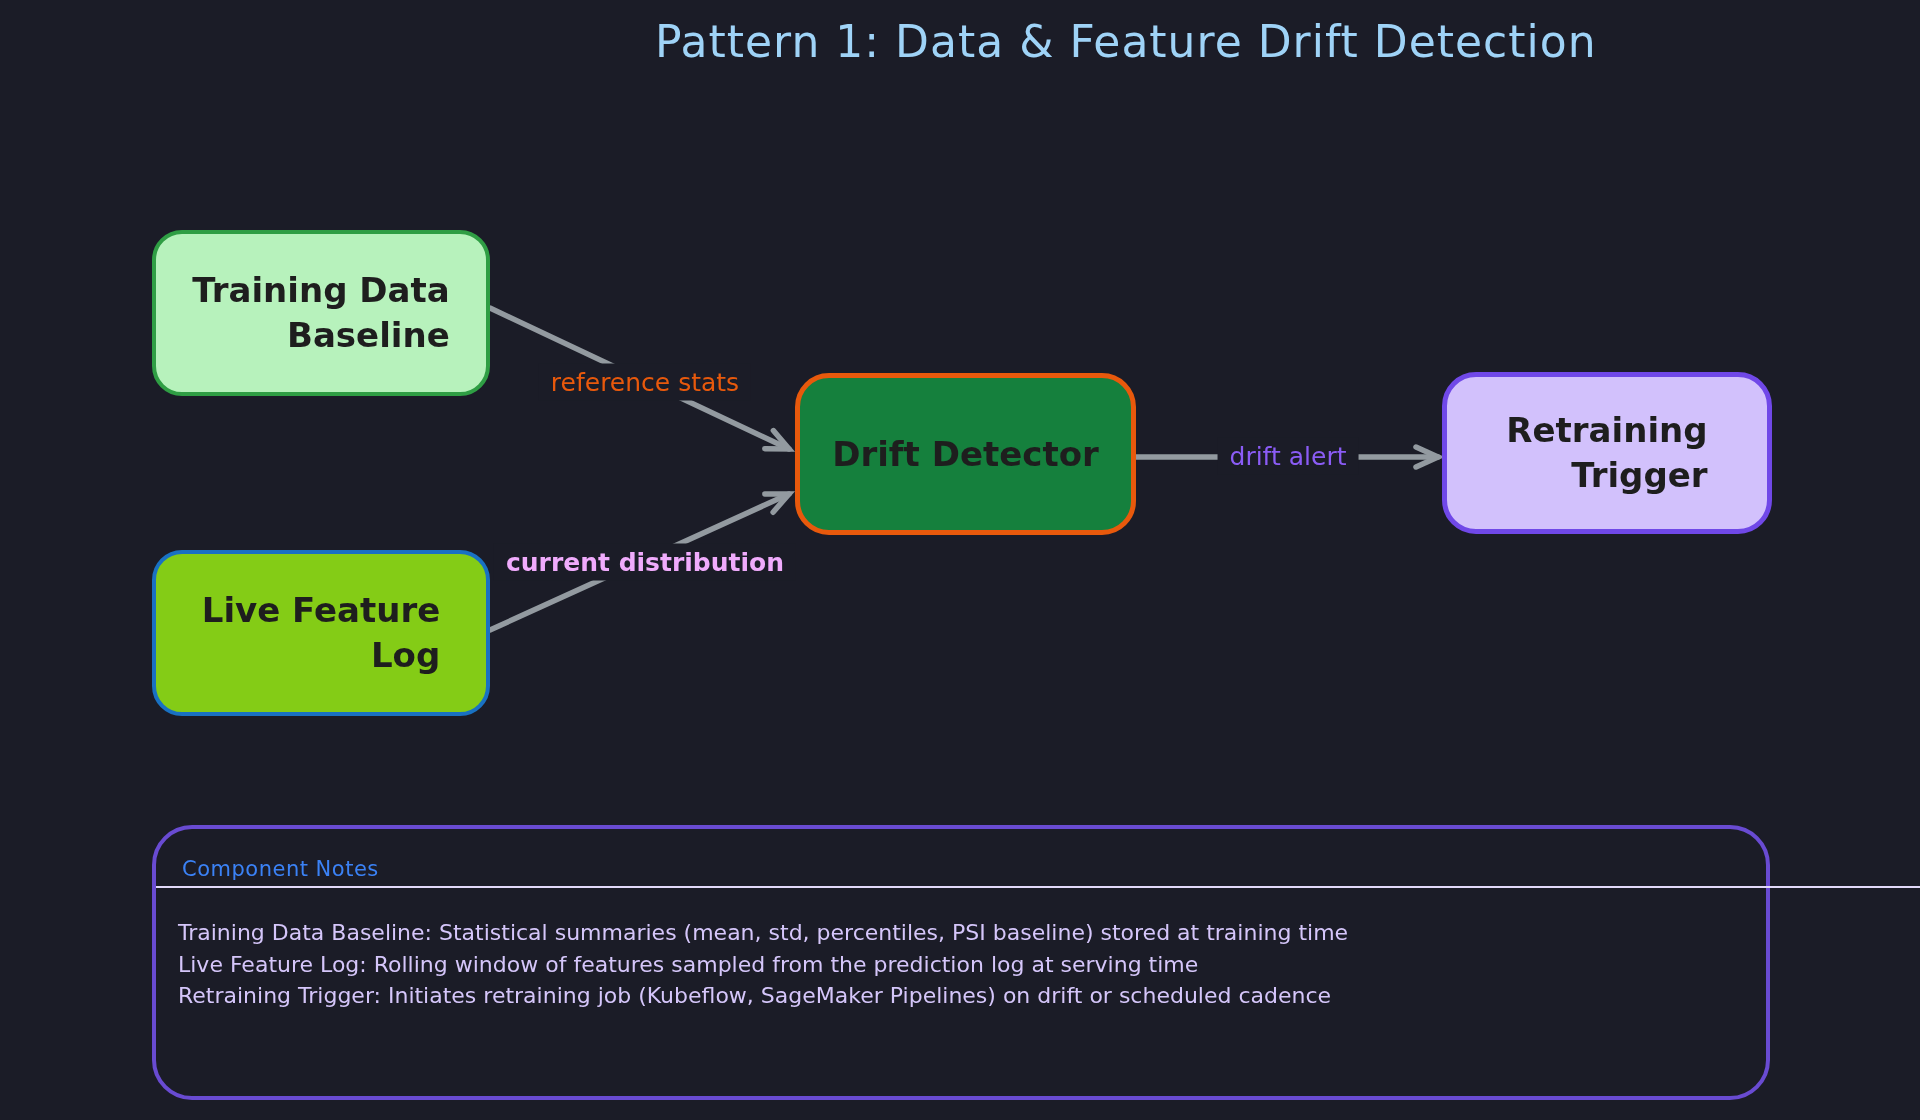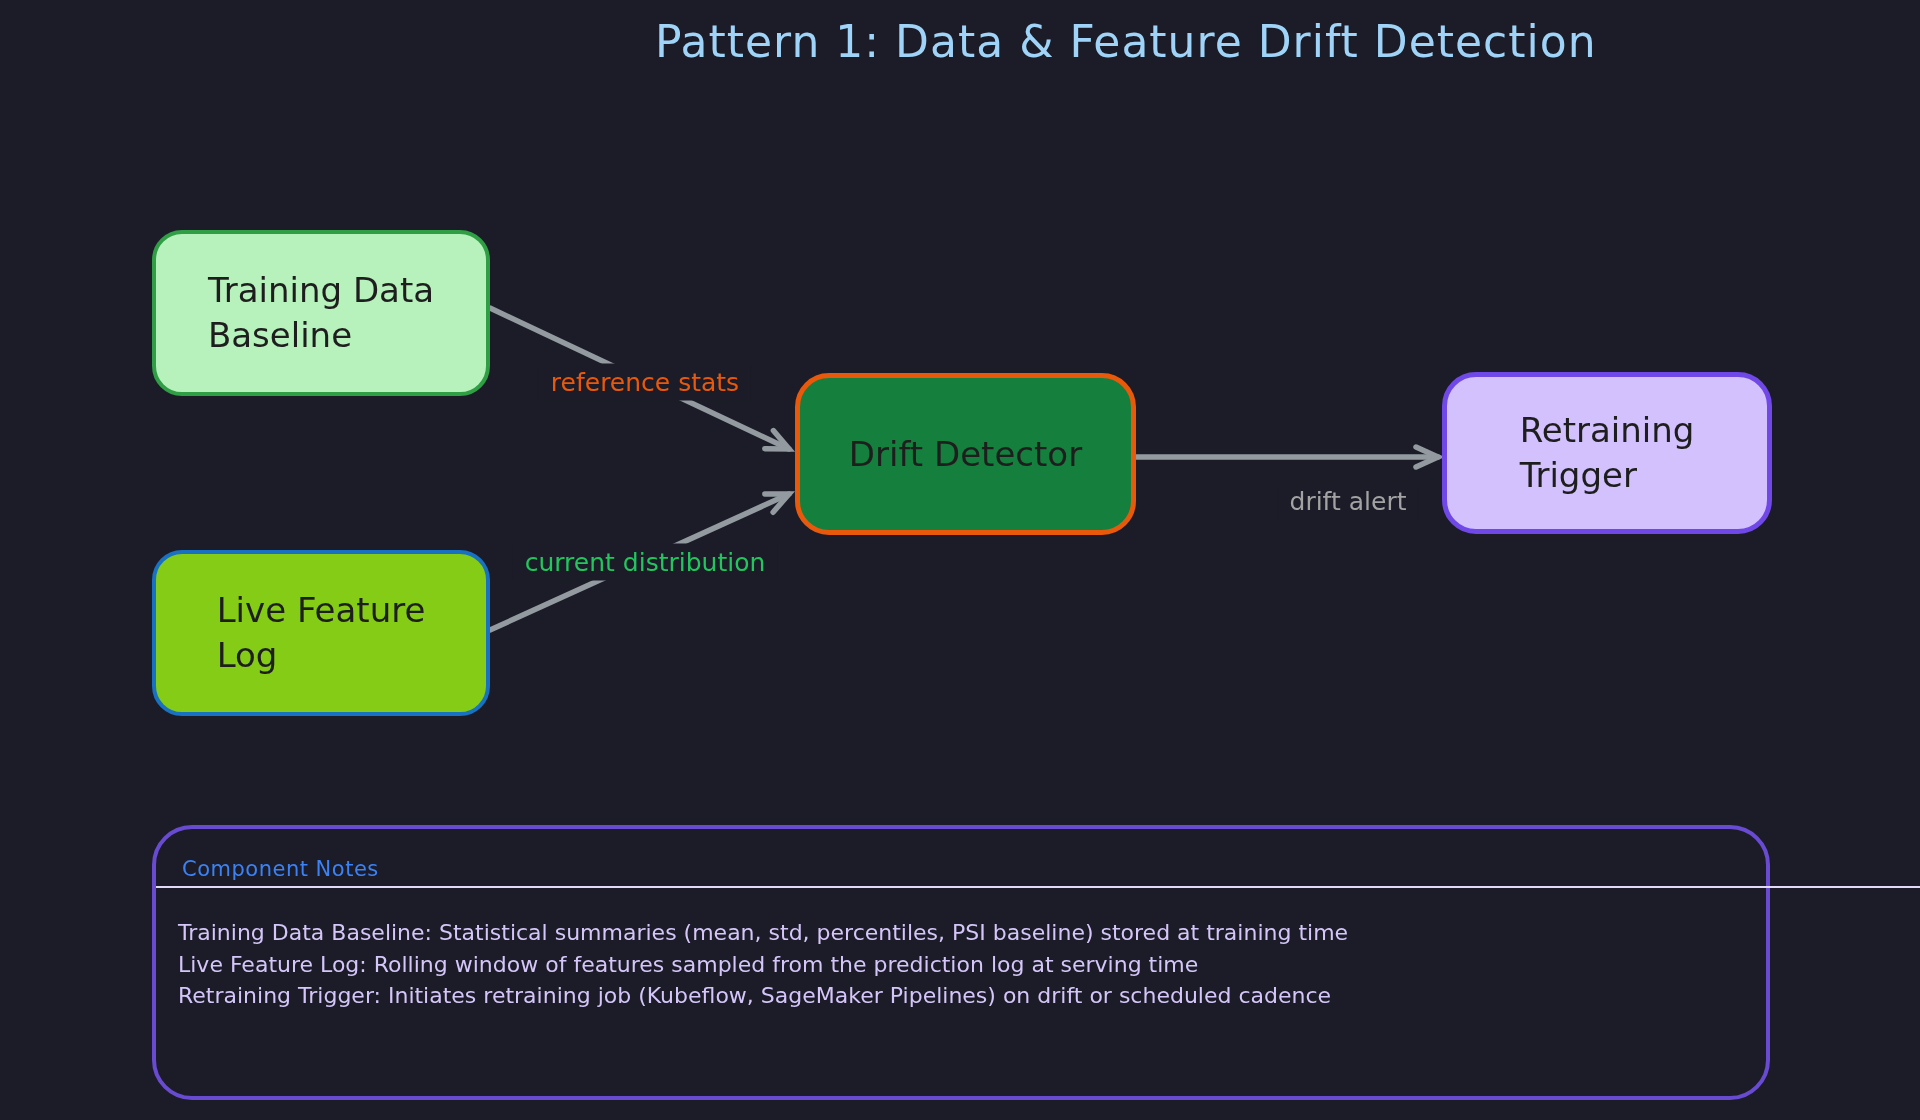--- a/index.html
+++ b/index.html
@@ -32,26 +32,27 @@
   .arrow-line {
     stroke: #939aa0;
     stroke-width: 5.5;
     stroke-linecap: round;
   }
   .node {
     position: absolute;
     display: flex;
     align-items: center;
     justify-content: center;
-    text-align: left;
+    text-align: right;
     border-radius: 30px;
     color: #1e1e1e;
     font-size: 34px;
     line-height: 1.32;
     z-index: 2;
+    font-weight: bold;
   }
   .node-label { white-space: pre-line; }
   .node-training {
     left: 152px; top: 230px; width: 338px; height: 166px;
     background: #b7f2bc; border: 4px solid #2f9e44;
   }
   .node-live {
     left: 152px; top: 550px; width: 338px; height: 166px;
     background: #84cc16; border: 4px solid #1971c2;
   }
@@ -68,22 +69,22 @@
   .edge-label {
     position: absolute;
     transform: translate(-50%, -50%);
     background: #1b1c27;
     padding: 4px 12px;
     font-size: 25px;
     white-space: nowrap;
     z-index: 3;
   }
   .edge-label-ref   { left: 645px;  top: 382px; color: #e8590c; }
-  .edge-label-cur   { left: 645px;  top: 562px; color: #22c55e; }
-  .edge-label-alert { left: 1348px; top: 456px; color: #a3a3a3; margin-top: 45px; }
+  .edge-label-cur   { left: 645px;  top: 562px; color: #f0abfc; font-weight: bold; }
+  .edge-label-alert { left: 1288px; top: 456px; color: #8b5cf6; }
   .notes-panel {
     position: absolute;
     left: 152px; top: 825px;
     width: 1618px; height: 275px;
     border: 4px solid #694bd2;
     border-radius: 40px;
     z-index: 2;
   }
   .notes-title {
     position: absolute;

